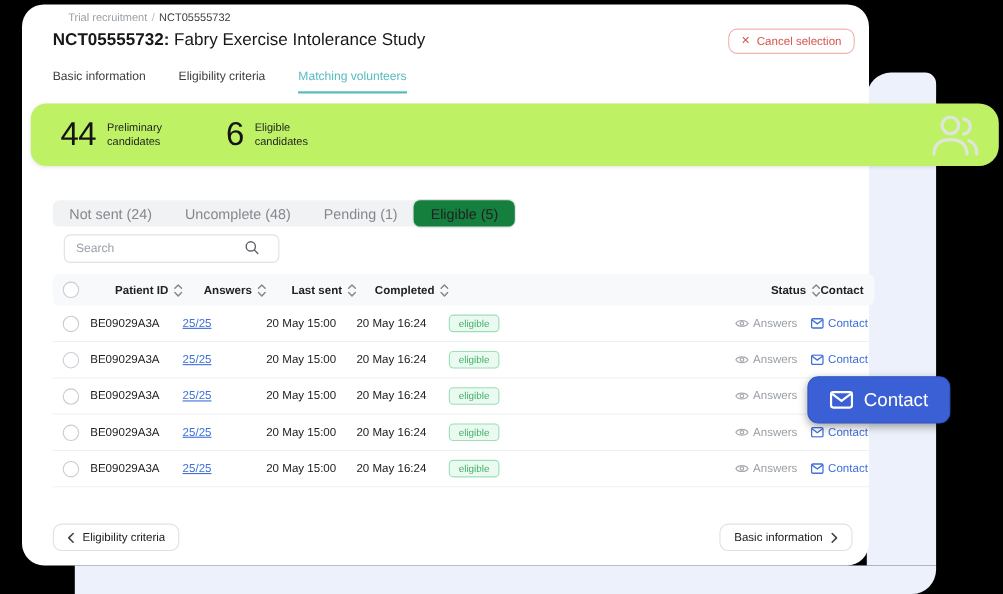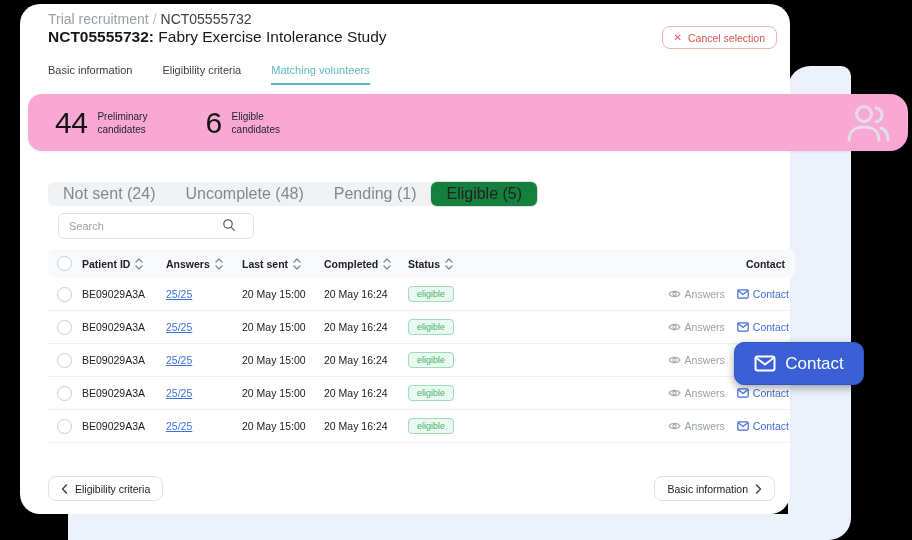--- a/index.html
+++ b/index.html
@@ -10,65 +10,65 @@
   
   .panel-right { position:absolute; left:788px; top:66px; width:63px; height:448px;
                  background:#edf1fb; border-radius:22px 10px 0 0; z-index:1; }
   .panel-bottom { position:absolute; left:68px; top:514px; width:783px; height:26px;
                   background:#edf1fb; border-radius:0 0 22px 0; z-index:1; }
 
   
   .card { position:absolute; left:20px; top:4px; width:770px; height:510px;
           background:#fff; border-radius:20px; z-index:2; }
 
-  .breadcrumb { position:absolute; top:7px; left:28px; font-size:14px; color:#9aa0a6; }
+  .breadcrumb { position:absolute; top:7px; left:42px; font-size:10px; color:#9aa0a6; }
   .breadcrumb .crumb-current { color:#3c4043; }
   .breadcrumb .sep { margin:0 4px; color:#b9bec4; }
 
   .title-row { position:absolute; top:24px; left:28px; font-size:15.5px; color:#17181a; }
   .title-row .study-id { font-weight:bold;margin-top:48px; }
 
   .cancel-btn { position:absolute; top:22px; right:13px; height:23px; display:flex; align-items:center; gap:6px;
                 padding:0 11px; background:#fff; border:1px solid #f0b3ae; border-radius:8px;
                 color:#d9544f; font-size:10.5px; cursor:pointer; }
   .cancel-btn .x-glyph { font-size:10px; line-height:1; }
 
   .tabs { position:absolute; top:60px; left:28px; display:flex; gap:30px; font-size:11px; color:#3c4043; }
   .tab { padding-bottom:7px; cursor:pointer; }
   .tab.active { color:#58bac1; border-bottom:2px solid #58bac1; }
 
   
   .stats-band { position:absolute; left:28px; top:94px; width:880px; height:57px;
-                background:#f9a8d4; border-radius:14px 18px 18px 14px; z-index:6;
+                background:#bef264; border-radius:14px 18px 18px 14px; z-index:6;
                 display:flex; align-items:center; padding-left:27px; gap:58px;
                 box-shadow:0 1px 3px rgba(0,0,0,0.08); }
   .stat { display:flex; align-items:center; gap:10px; }
   .stat-value { font-size:30px; color:#141414; letter-spacing:-0.5px; }
   .stat-label { font-size:10px; color:#1f2023; line-height:1.3; }
   .people-ghost { position:absolute; right:17px; top:50%; transform:translateY(-50%); opacity:0.9; }
 
   .intro { position:absolute; top:156px; left:28px; font-size:10.5px; color:#3c4043; }
 
   .filters { position:absolute; top:178px; left:28px; display:inline-flex; background:#f1f2f4;
              border-radius:6px; padding:0; height:24px; align-items:stretch; }
-  .filter { display:flex; align-items:center; padding:0 15px; font-size:16px; color:#84888d;
+  .filter { display:flex; align-items:center; padding:0 15px; font-size:13px; color:#84888d;
             border-radius:6px; cursor:pointer; white-space:nowrap; }
   .filter.active { background:#15803d; color:#202124; box-shadow:0 0 0 1px #e0e2e6, 0 1px 2px rgba(0,0,0,0.06); }
 
   .search-wrap { position:absolute; top:209px; left:28px; width:196px; height:26px; }
   .search-input { width:100%; height:100%; border:1px solid #dfe1e5; border-radius:6px;
                   padding:0 28px 0 10px; font-size:11px; color:#202124; outline:none;
                   font-family:"Liberation Sans","DejaVu Sans",sans-serif;margin-left:10px; }
   .search-input::placeholder { color:#9aa0a6; }
   .search-icon { position:absolute; right:8px; top:5px; }
 
   .table { position:absolute; top:245px; left:28px; width:747px; font-size:10.5px; }
   .t-grid { display:grid; grid-template-columns:34px 84px 76px 82px 84px 1fr auto; align-items:center; }
   .t-head { background:#f8f9fa; border-radius:6px; height:29px; font-weight:bold; color:#202124; }
-  .th-cell { display:flex; align-items:center; gap:5px; cursor:pointer; }
+  .th-cell { display:flex; align-items:center; gap:5px; cursor:pointer;justify-content:flex-end; }
   .t-head .action-h { text-align:right; padding-right:10px; }
   .t-row { height:33px; border-bottom:1px solid #eef0f2; color:#202124; }
   .cb { width:15px; height:15px; border:1.5px solid #c9cdd3; border-radius:50%; background:#fff;
         margin-left:9px; cursor:pointer; }
   .link { color:#3f6fd8; text-decoration:underline; cursor:pointer; }
   .badge { display:inline-block; font-size:9px; color:#41b066; background:#eafaf0;
            border:1px solid #9adfb6; border-radius:4px; padding:2.5px 8px; line-height:1; }
   .actions { display:flex; align-items:center; justify-content:flex-end; gap:12px; padding-right:6px; }
   .action-answers { display:flex; align-items:center; gap:4px; color:#9aa0a6; cursor:pointer; }
   .action-contact { display:flex; align-items:center; gap:4px; color:#3f6fd8; cursor:pointer; }

